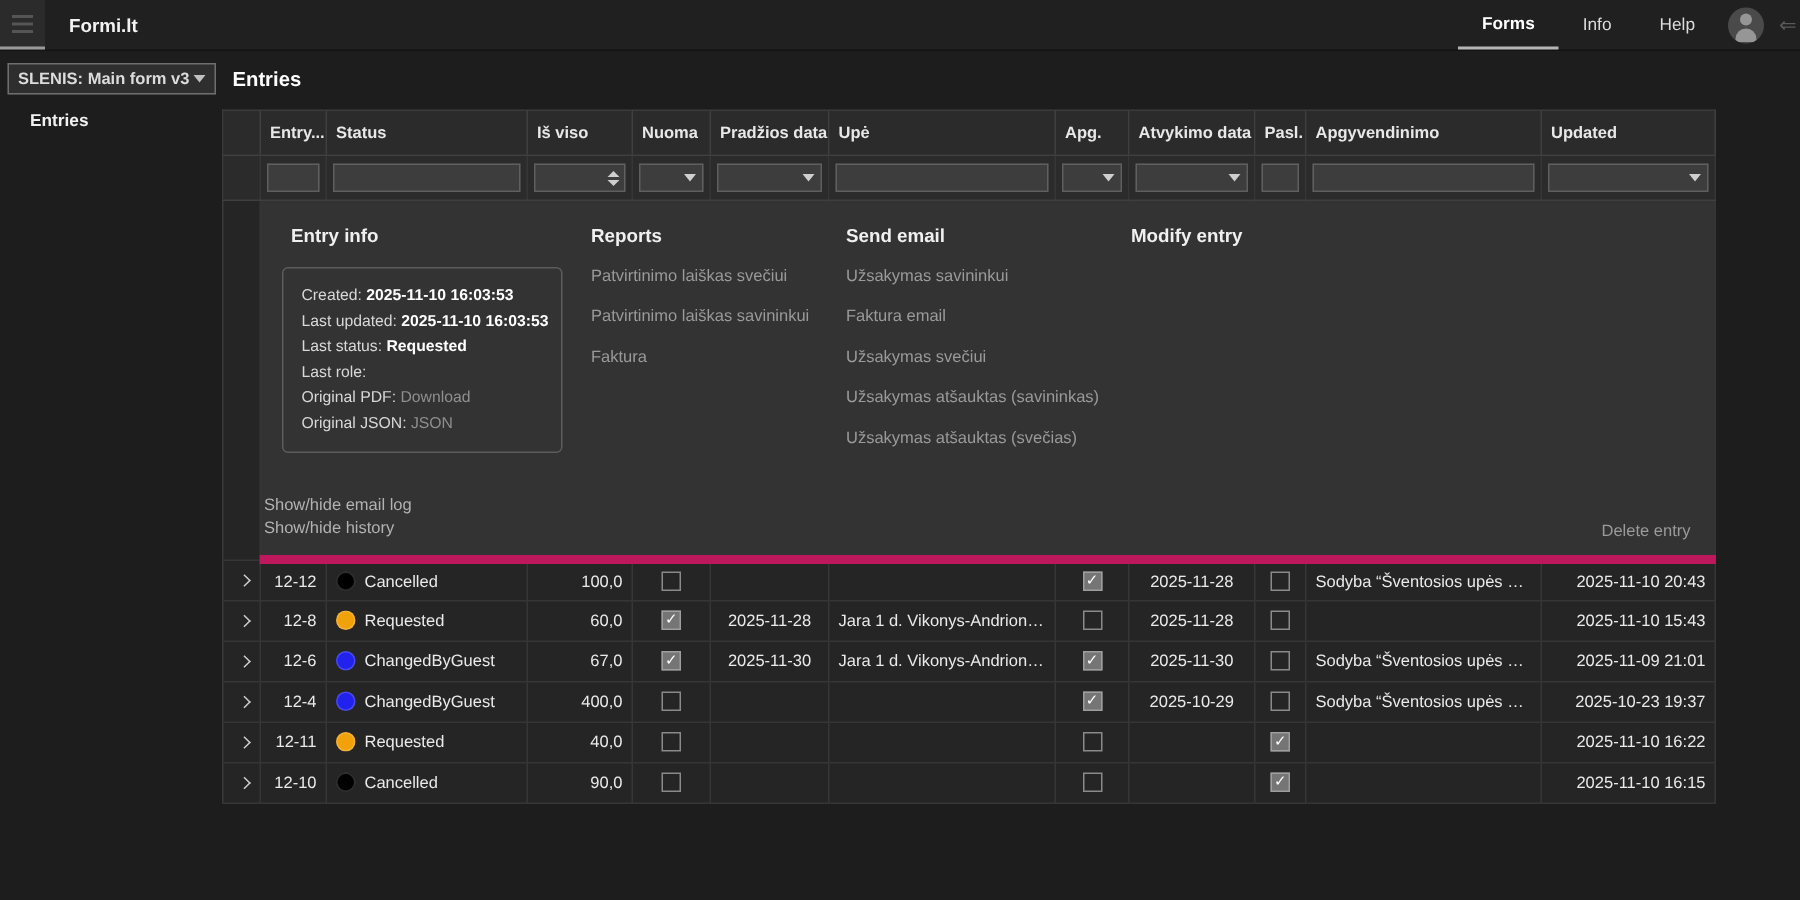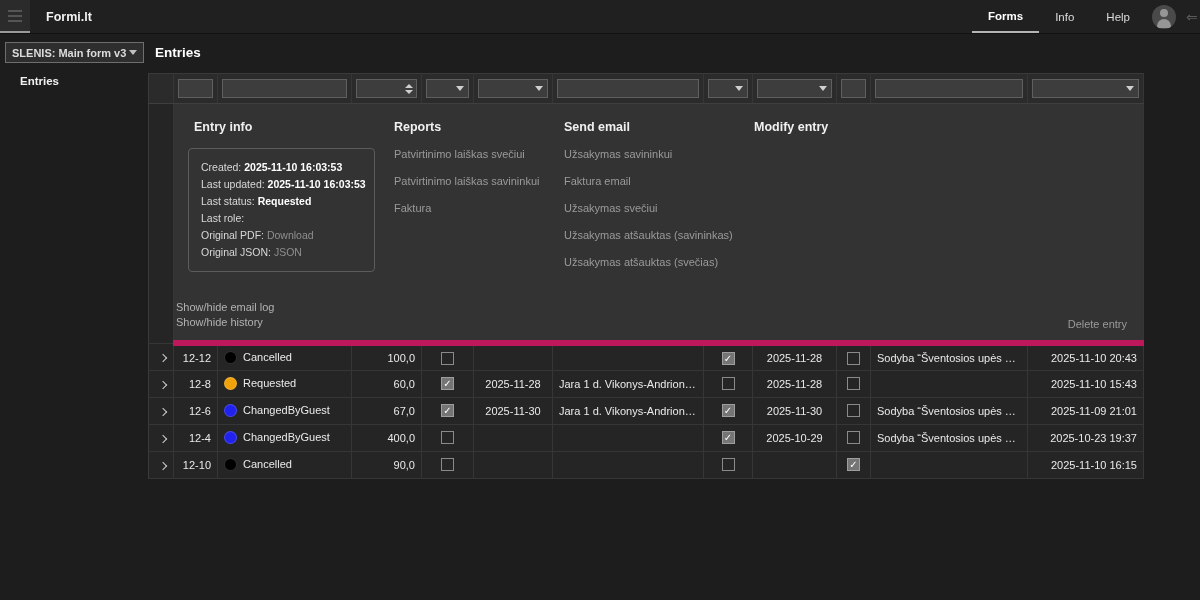--- a/index.html
+++ b/index.html
@@ -151,20 +151,34 @@
       <col style="width:52px">
         <col style="width:79px">
         <col style="width:151px">
         <col style="width:49px">
       <col style="width:84px">
         <col style="width:34px">
         <col style="width:157px">
         <col style="width:116px">
     </colgroup>
     <thead>
+      <tr id="header-row">
+          <th></th>
+          <th>Entry...</th>
+          <th>Status</th>
+          <th>Iš viso</th>
+          <th>Nuoma</th>
+          <th>Pradžios data</th>
+          <th>Upė</th>
+          <th>Apg.</th>
+          <th>Atvykimo data</th>
+          <th>Pasl.</th>
+          <th>Apgyvendinimo</th>
+          <th>Updated</th>
+        </tr>
       <tr class="filter-row">
         <td></td>
         <td><input class="f-input" style=""></td>
         <td><input class="f-input" style=""></td>
         <td>
             <div class="spinbox">
               <span class="spin">
                 <span class="up"></span>
                 <span class="down"></span>
               </span>
@@ -302,20 +316,34 @@
           <td class="c-center"></td>
           <td class="c-ellipsis"></td>
           <td class="c-center"><span class="cb on"></span></td>
           <td class="c-center">2025-10-29</td>
           <td class="c-center"><span class="cb"></span></td>
           <td class="c-ellipsis">Sodyba “Šventosios upės slėnis”</td>
           <td class="c-num">2025-10-23 19:37</td>
         </tr>
         <tr class="data-row">
           <td class="c-center"><span class="chv"></span></td>
+          <td class="c-num">12-11</td>
+          <td><span class="dot" style="background: rgb(241, 162, 11);"></span>Requested</td>
+          <td class="c-num">40,0</td>
+          <td class="c-center"><span class="cb"></span></td>
+          <td class="c-center"></td>
+          <td class="c-ellipsis"></td>
+          <td class="c-center"><span class="cb"></span></td>
+          <td class="c-center"></td>
+          <td class="c-center"><span class="cb on"></span></td>
+          <td class="c-ellipsis"></td>
+          <td class="c-num">2025-11-10 16:22</td>
+        </tr>
+        <tr class="data-row">
+          <td class="c-center"><span class="chv"></span></td>
           <td class="c-num">12-10</td>
           <td><span class="dot" style="background: rgb(0, 0, 0);"></span>Cancelled</td>
           <td class="c-num">90,0</td>
           <td class="c-center"><span class="cb"></span></td>
           <td class="c-center"></td>
           <td class="c-ellipsis"></td>
           <td class="c-center"><span class="cb"></span></td>
           <td class="c-center"></td>
           <td class="c-center"><span class="cb on"></span></td>
           <td class="c-ellipsis"></td>

